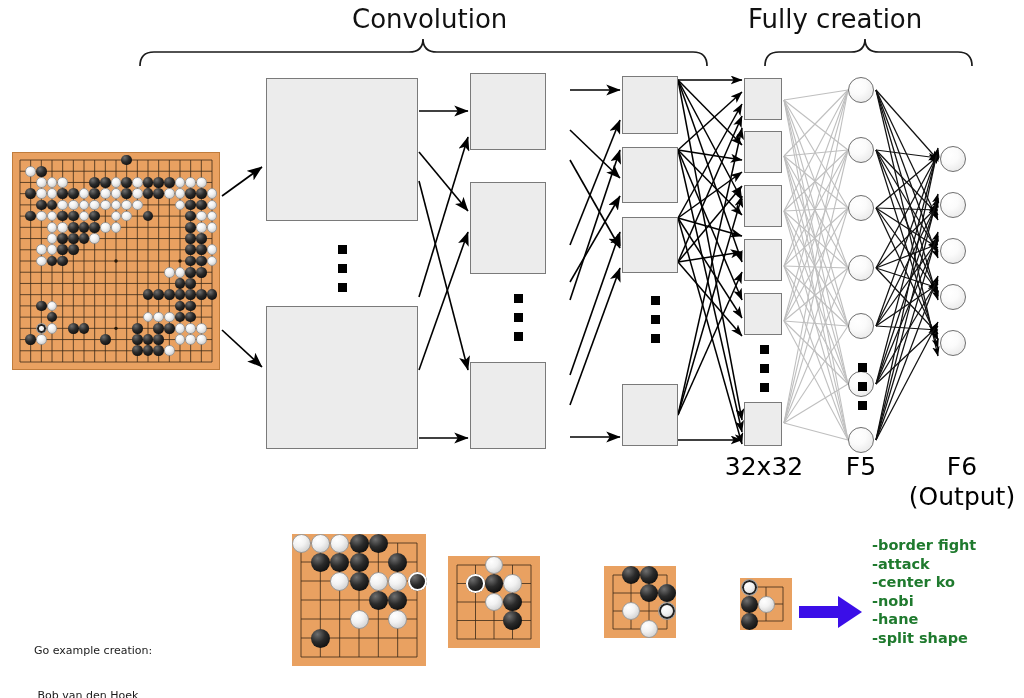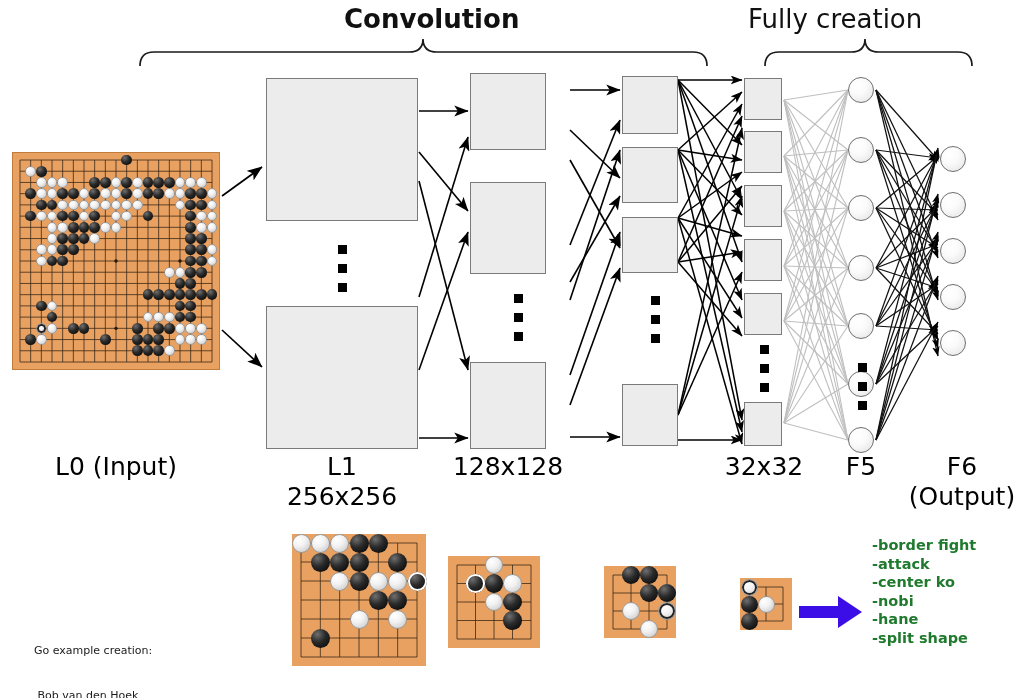--- a/index.html
+++ b/index.html
@@ -9,21 +9,21 @@
     color:#000;
   }
   .stage{position:absolute;left:0;top:0;width:1024px;height:698px;}
   svg.layer{position:absolute;left:0;top:0;width:1024px;height:698px;pointer-events:none;}
 
   
   .group-title{
     position:absolute;font-size:26px;line-height:26px;white-space:nowrap;
     color:#111;
   }
-  #title-conv{left:344px;top:6px;font-weight:bold;}
+  #title-conv{left:352px;top:6px;}
   #title-fc{left:748px;top:6px;}
 
   
   .lbox{
     position:absolute;background:#ececec;border:1.5px solid #7a7a7a;
     box-sizing:border-box;
   }
   .vdots{position:absolute;width:14px;}
   .vdots i{display:block;width:9px;height:9px;background:#000;margin:0 auto 10px auto;}
 
@@ -473,28 +473,22 @@
     </div>
   <div class="neuron" style="left:848px;top:427px;"></div>
 
   <div class="neuron" style="left:940px;top:146px;"></div>
   <div class="neuron" style="left:940px;top:192px;"></div>
   <div class="neuron" style="left:940px;top:238px;"></div>
   <div class="neuron" style="left:940px;top:284px;"></div>
   <div class="neuron" style="left:940px;top:330px;"></div>
 
   <div class="cap" style="left:10px;top:452px;width:212px;">
-    <div>L0 (Input)</div>
-  </div>
-  <div class="cap" style="left:262px;top:452px;width:160px;">
-    <div>L1</div>
-    <div>256x256</div>
   </div>
   <div class="cap" style="left:438px;top:452px;width:140px;">
-    <div>128x128</div>
   </div>
   <div class="cap" style="left:706px;top:452px;width:116px;">
     <div>32x32</div>
   </div>
   <div class="cap" style="left:826px;top:452px;width:70px;">
     <div>F5</div>
   </div>
   <div class="cap" style="left:900px;top:452px;width:124px;">
     <div>F6</div>
     <div>(Output)</div>

